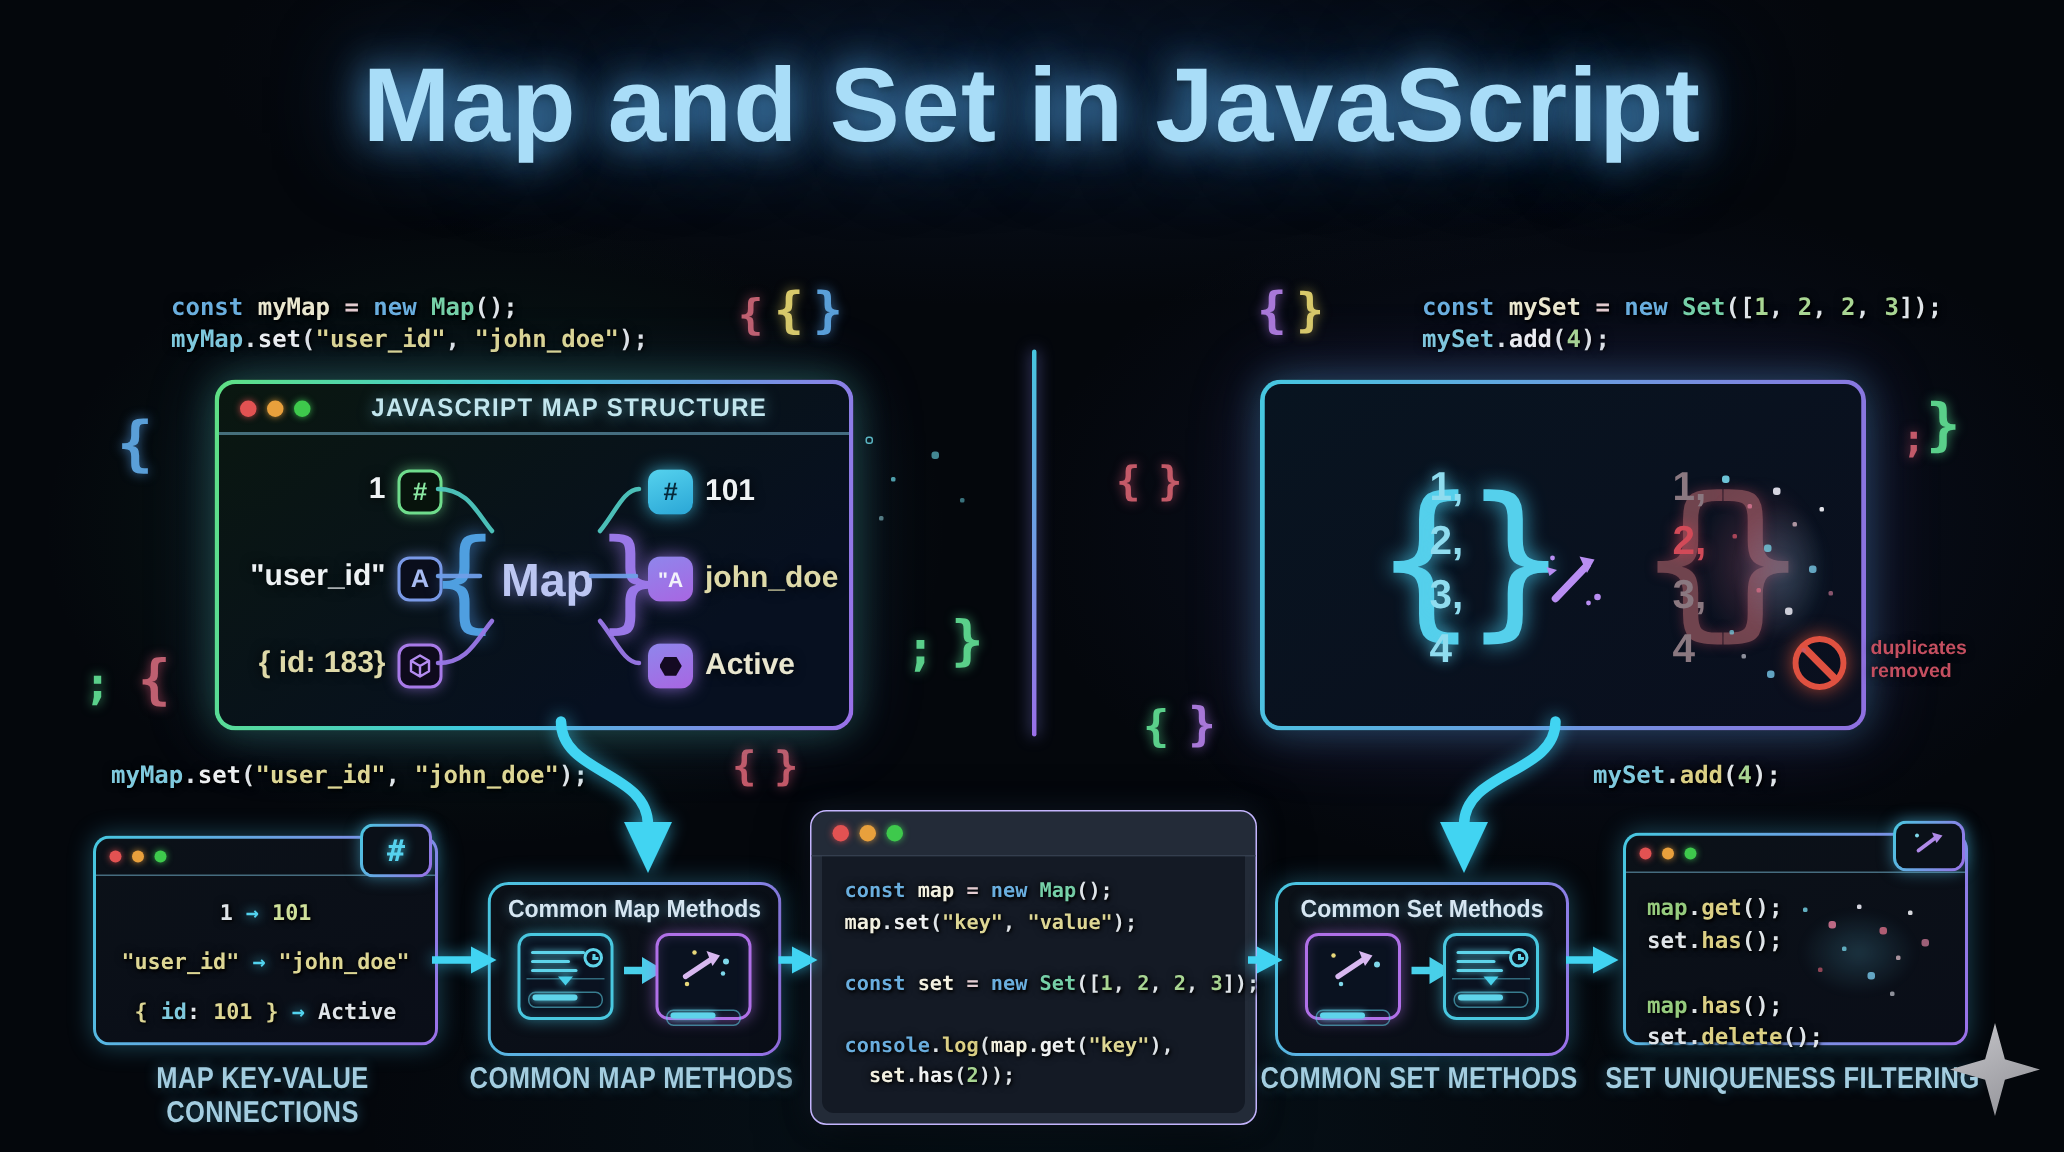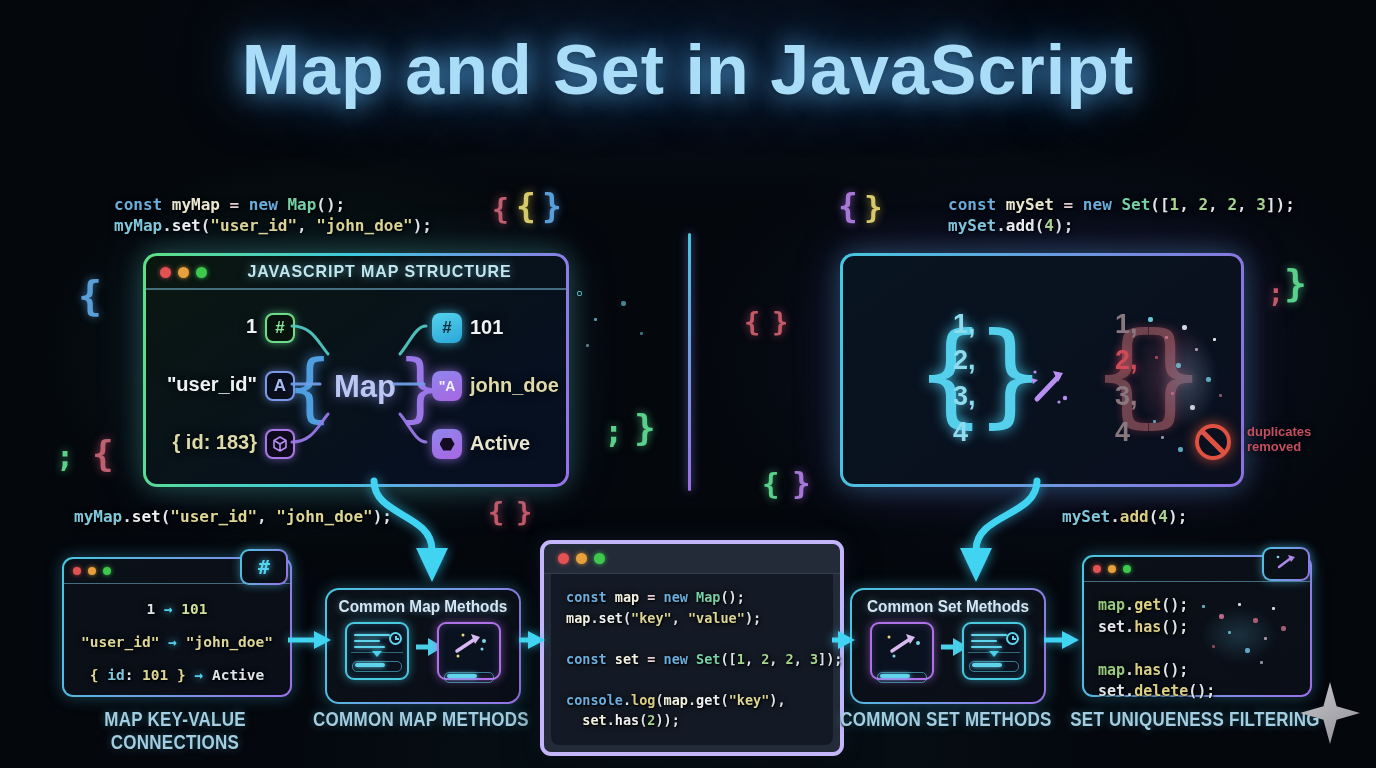--- a/index.html
+++ b/index.html
@@ -98,21 +98,21 @@
   .lc-clock{position:absolute;right:5px;top:8px;width:13px;height:13px;border:2px solid #5fd4ea;border-radius:50%;box-sizing:border-box;}
   .lc-clock::before{content:"";position:absolute;left:4px;top:1.5px;width:1.6px;height:4px;background:#5fd4ea;}
   .lc-clock::after{content:"";position:absolute;left:4px;top:4px;width:3.5px;height:1.6px;background:#5fd4ea;}
   .lc-div{height:1.8px;background:rgba(95,212,234,.45);margin:2px 4px;}
   .lc-caret{width:0;height:0;border-left:5px solid transparent;border-right:5px solid transparent;
     border-top:6px solid #49d0ea;margin:-4px auto 0;filter:drop-shadow(0 0 3px #49d0ea);}
   .lc-pill{height:9px;border:1.5px solid rgba(95,212,234,.55);border-radius:5px;margin:4px 5px 0;position:relative;}
   .lc-pill::before{content:"";position:absolute;left:2px;top:1.2px;width:62%;height:4px;background:#5fd4ea;
     border-radius:3px;box-shadow:0 0 5px #5fd4ea;}
   
-  .console{background:#232b38;border:4px solid #c4b5fd;border-radius:11px;
+  .console{background:#232b38;border:1px solid #c4b5fd;border-radius:11px;
     box-shadow:0 10px 34px rgba(0,0,0,.65),0 0 18px rgba(40,60,90,.4);}
   .console-bar{height:29px;display:flex;align-items:center;padding:0 14px;border-bottom:1px solid #343e4e;}
   .console-body{position:absolute;left:7px;right:7px;top:30px;bottom:7px;background:#141a25;
     border-radius:0 0 8px 8px;padding:13px 15px;box-sizing:border-box;}
   
   .badge{border-radius:9px;border:2px solid transparent;display:flex;align-items:center;justify-content:center;
     background:linear-gradient(#0a1018,#0a1018) padding-box,linear-gradient(110deg,#49c8e0,#9a70e8) border-box;
     box-shadow:0 0 10px rgba(80,190,230,.55);}
   .badge-hash{font-family:"DejaVu Sans Mono",monospace;font-weight:bold;font-size:20px;color:#56d2ee;
     text-shadow:0 0 7px rgba(70,205,235,.9);}

